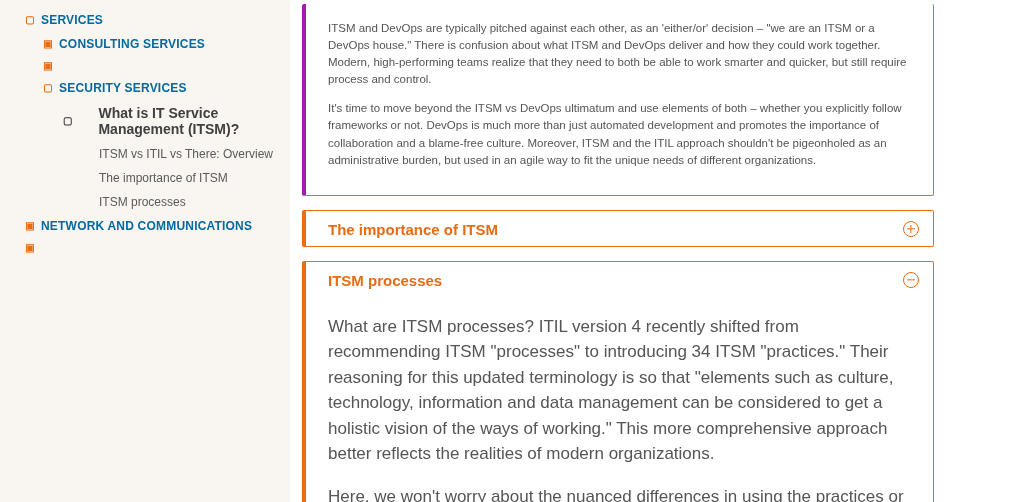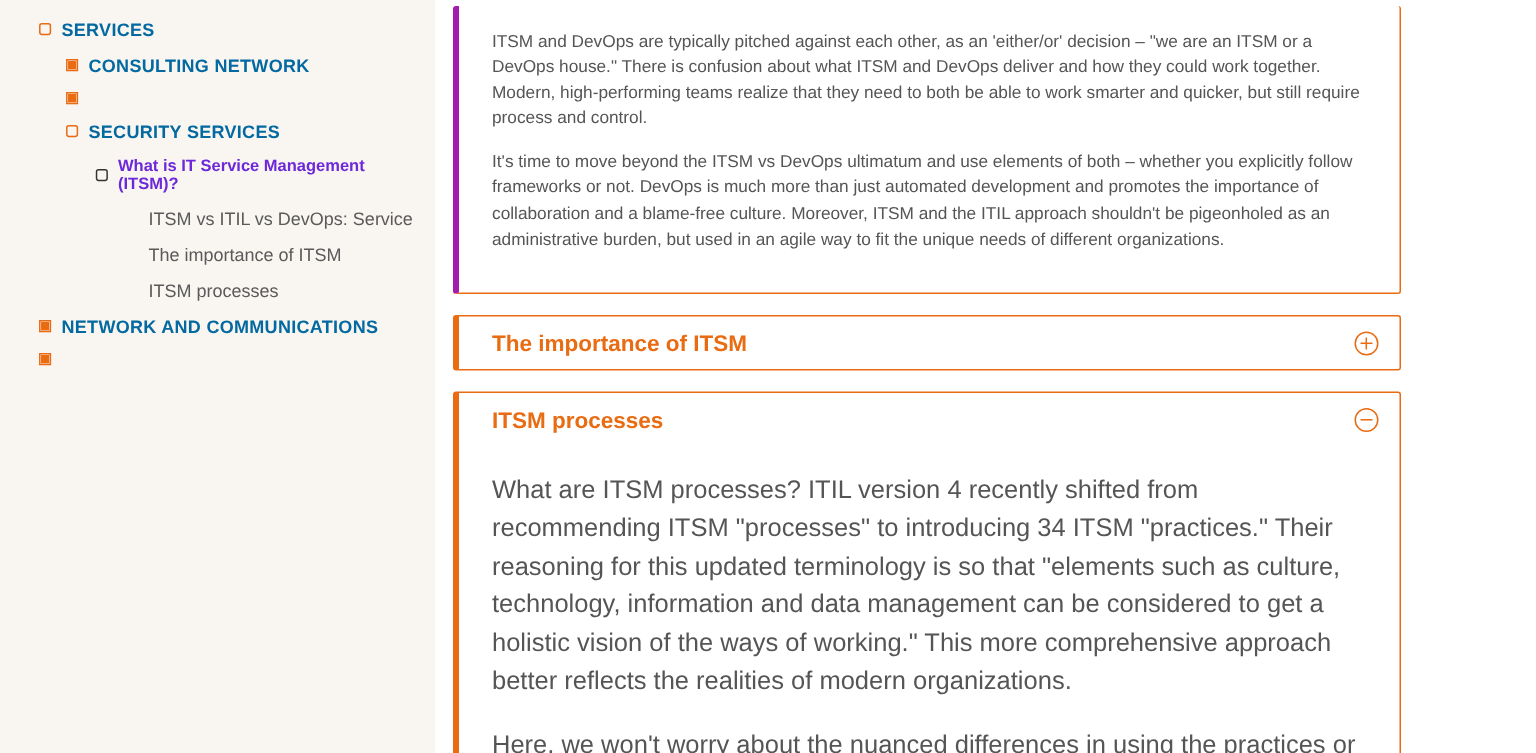--- a/index.html
+++ b/index.html
@@ -52,23 +52,24 @@
     font-size: 10px;
     font-weight: bold;
     line-height: 10px;
   }
   .lbl-orange {
     color: #0369a1;
     font-weight: 600;
     letter-spacing: 0.2px;
   }
   .lbl-dark {
-    color: #6d28d9;
+    color: #404040;
     font-weight: 700;
-    font-size: 11px;
+    font-size: 14px;
+    margin-left: 20px;
   }
   .lbl-plain {
     color: #5a5a5a;
     font-weight: 400;
     padding-left: 36px;
     display: block;
   }
   .indent-1 { padding-left: 18px; }
   .indent-2 { padding-left: 20px; }
 
@@ -152,37 +153,37 @@
 
     <div class="tree">
       <div class="node">
         <span class="toggle">▢</span>
         <span class="lbl-orange">SERVICES</span>
       </div>
 
       <div class="indent-1">
         <div class="node">
           <span class="toggle">▣</span>
-          <span class="lbl-orange">CONSULTING NETWORK</span>
+          <span class="lbl-orange">CONSULTING SERVICES</span>
         </div>
         <div class="node">
           <span class="toggle">▣</span>
         </div>
         <div class="node">
           <span class="toggle">▢</span>
           <span class="lbl-orange">SECURITY SERVICES</span>
         </div>
 
         <div class="indent-2">
           <div class="node">
             <span class="toggle" style="color:#333;">▢</span>
             <span class="lbl-dark">What is IT Service Management (ITSM)?</span>
           </div>
           <div class="node">
-            <span class="lbl-plain">ITSM vs ITIL vs DevOps: Service</span>
+            <span class="lbl-plain">ITSM vs ITIL vs There: Overview</span>
           </div>
           <div class="node">
             <span class="lbl-plain">The importance of ITSM</span>
           </div>
           <div class="node">
             <span class="lbl-plain">ITSM processes</span>
           </div>
         </div>
       </div>
       <div class="node">

